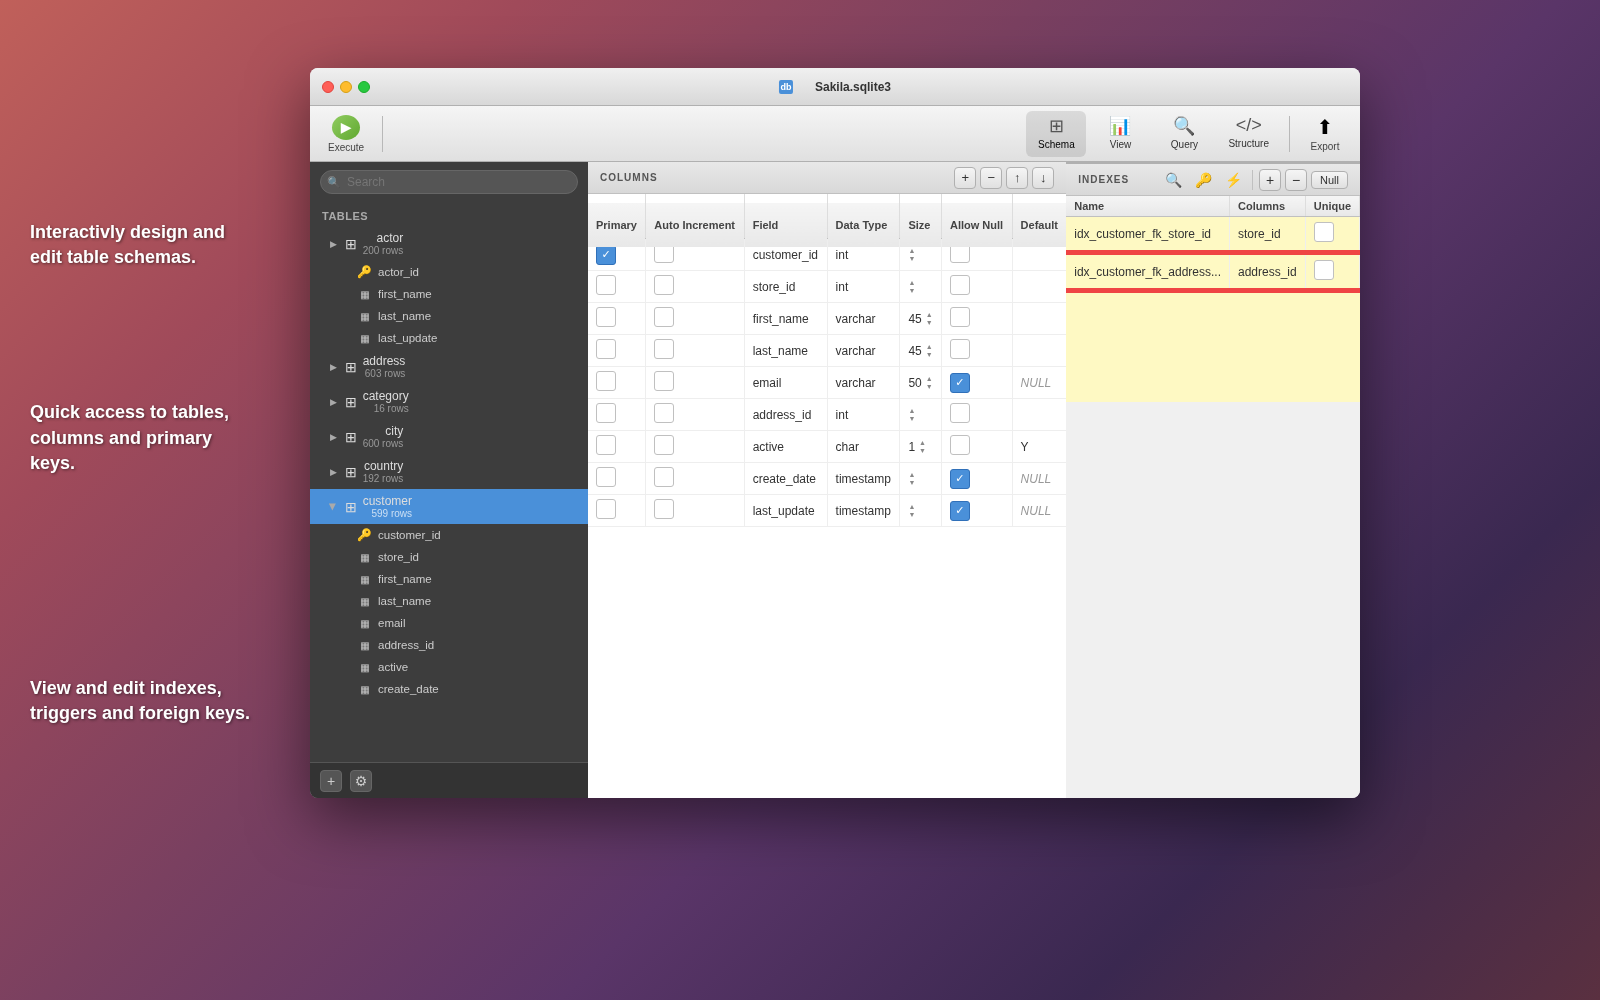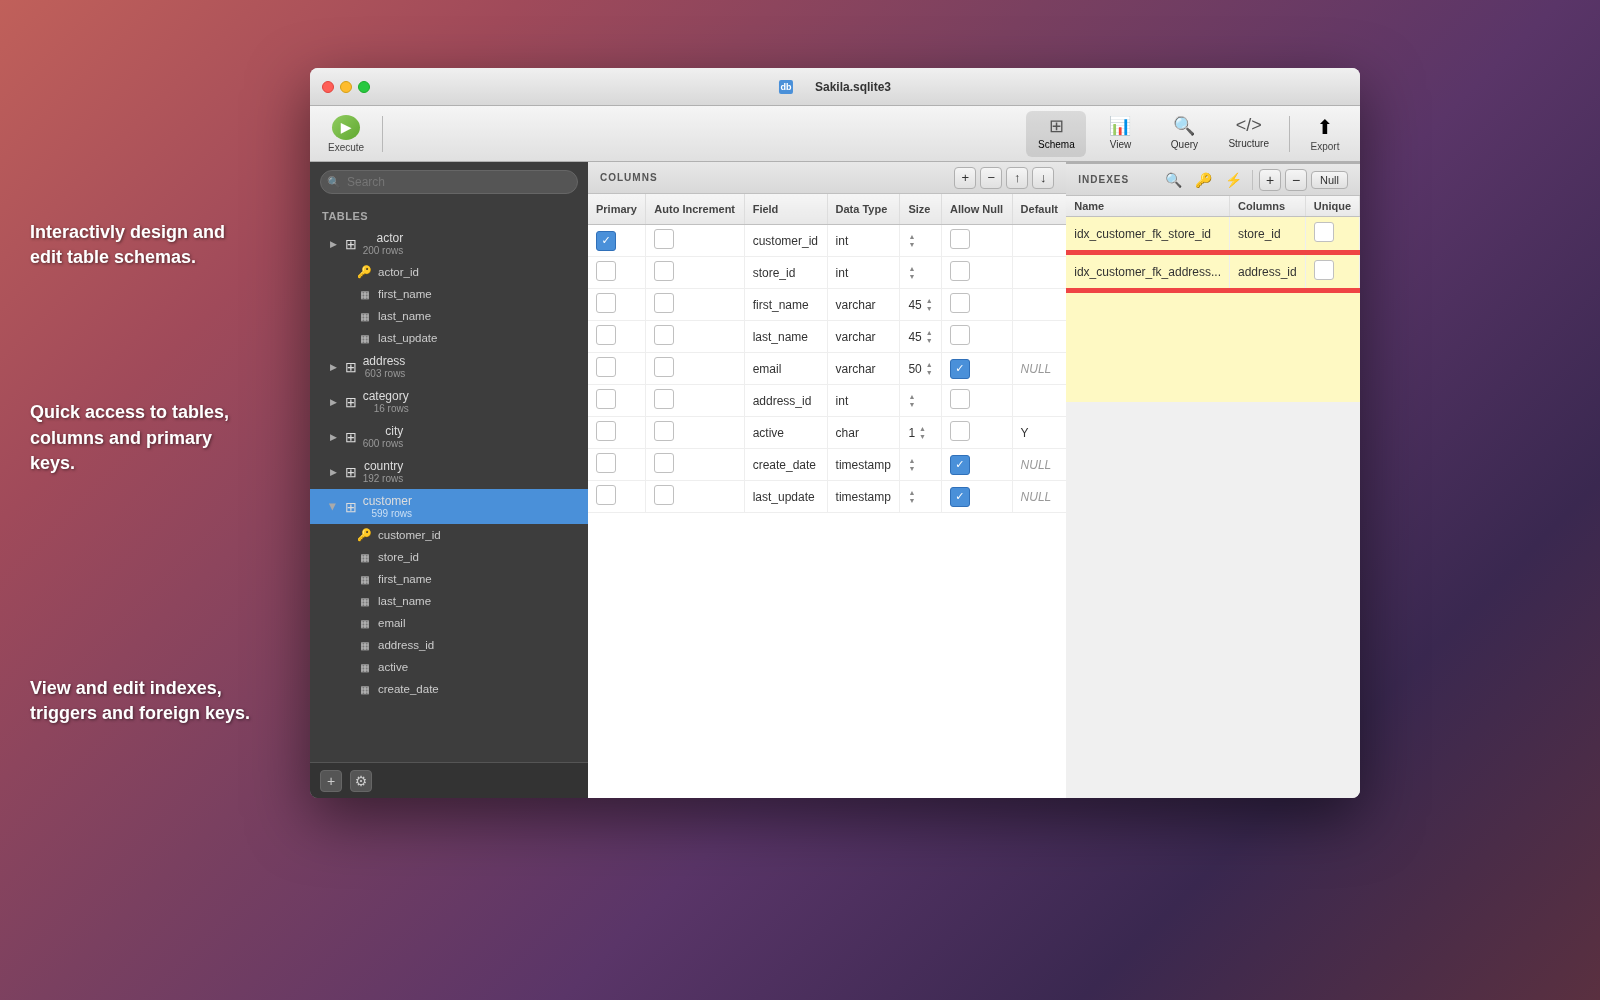--- a/index.html
+++ b/index.html
@@ -306,25 +306,25 @@
     .data-table::-webkit-scrollbar { width: 8px; }
     .data-table::-webkit-scrollbar-track { background: #f0f0f0; }
     .data-table::-webkit-scrollbar-thumb { background: #c0c0c0; border-radius: 4px; }
 
     table {
       width: 100%;
       border-collapse: collapse;
     }
     thead th {
       position: sticky;
-      top: 0;
+      top: 9px;
       background: linear-gradient(180deg, #f5f5f5 0%, #e8e8e8 100%);
       border-bottom: 1px solid #c0c0c0;
       border-right: 1px solid #ddd;
-      padding: 9px 8px;
+      padding: 16px 8px;
       text-align: left;
       font-size: 11px;
       font-weight: 600;
       color: #444;
       white-space: nowrap;
       z-index: 1;
     }
     thead th:last-child { border-right: none; }
 
     tbody tr { border-bottom: 1px solid #eee; }

